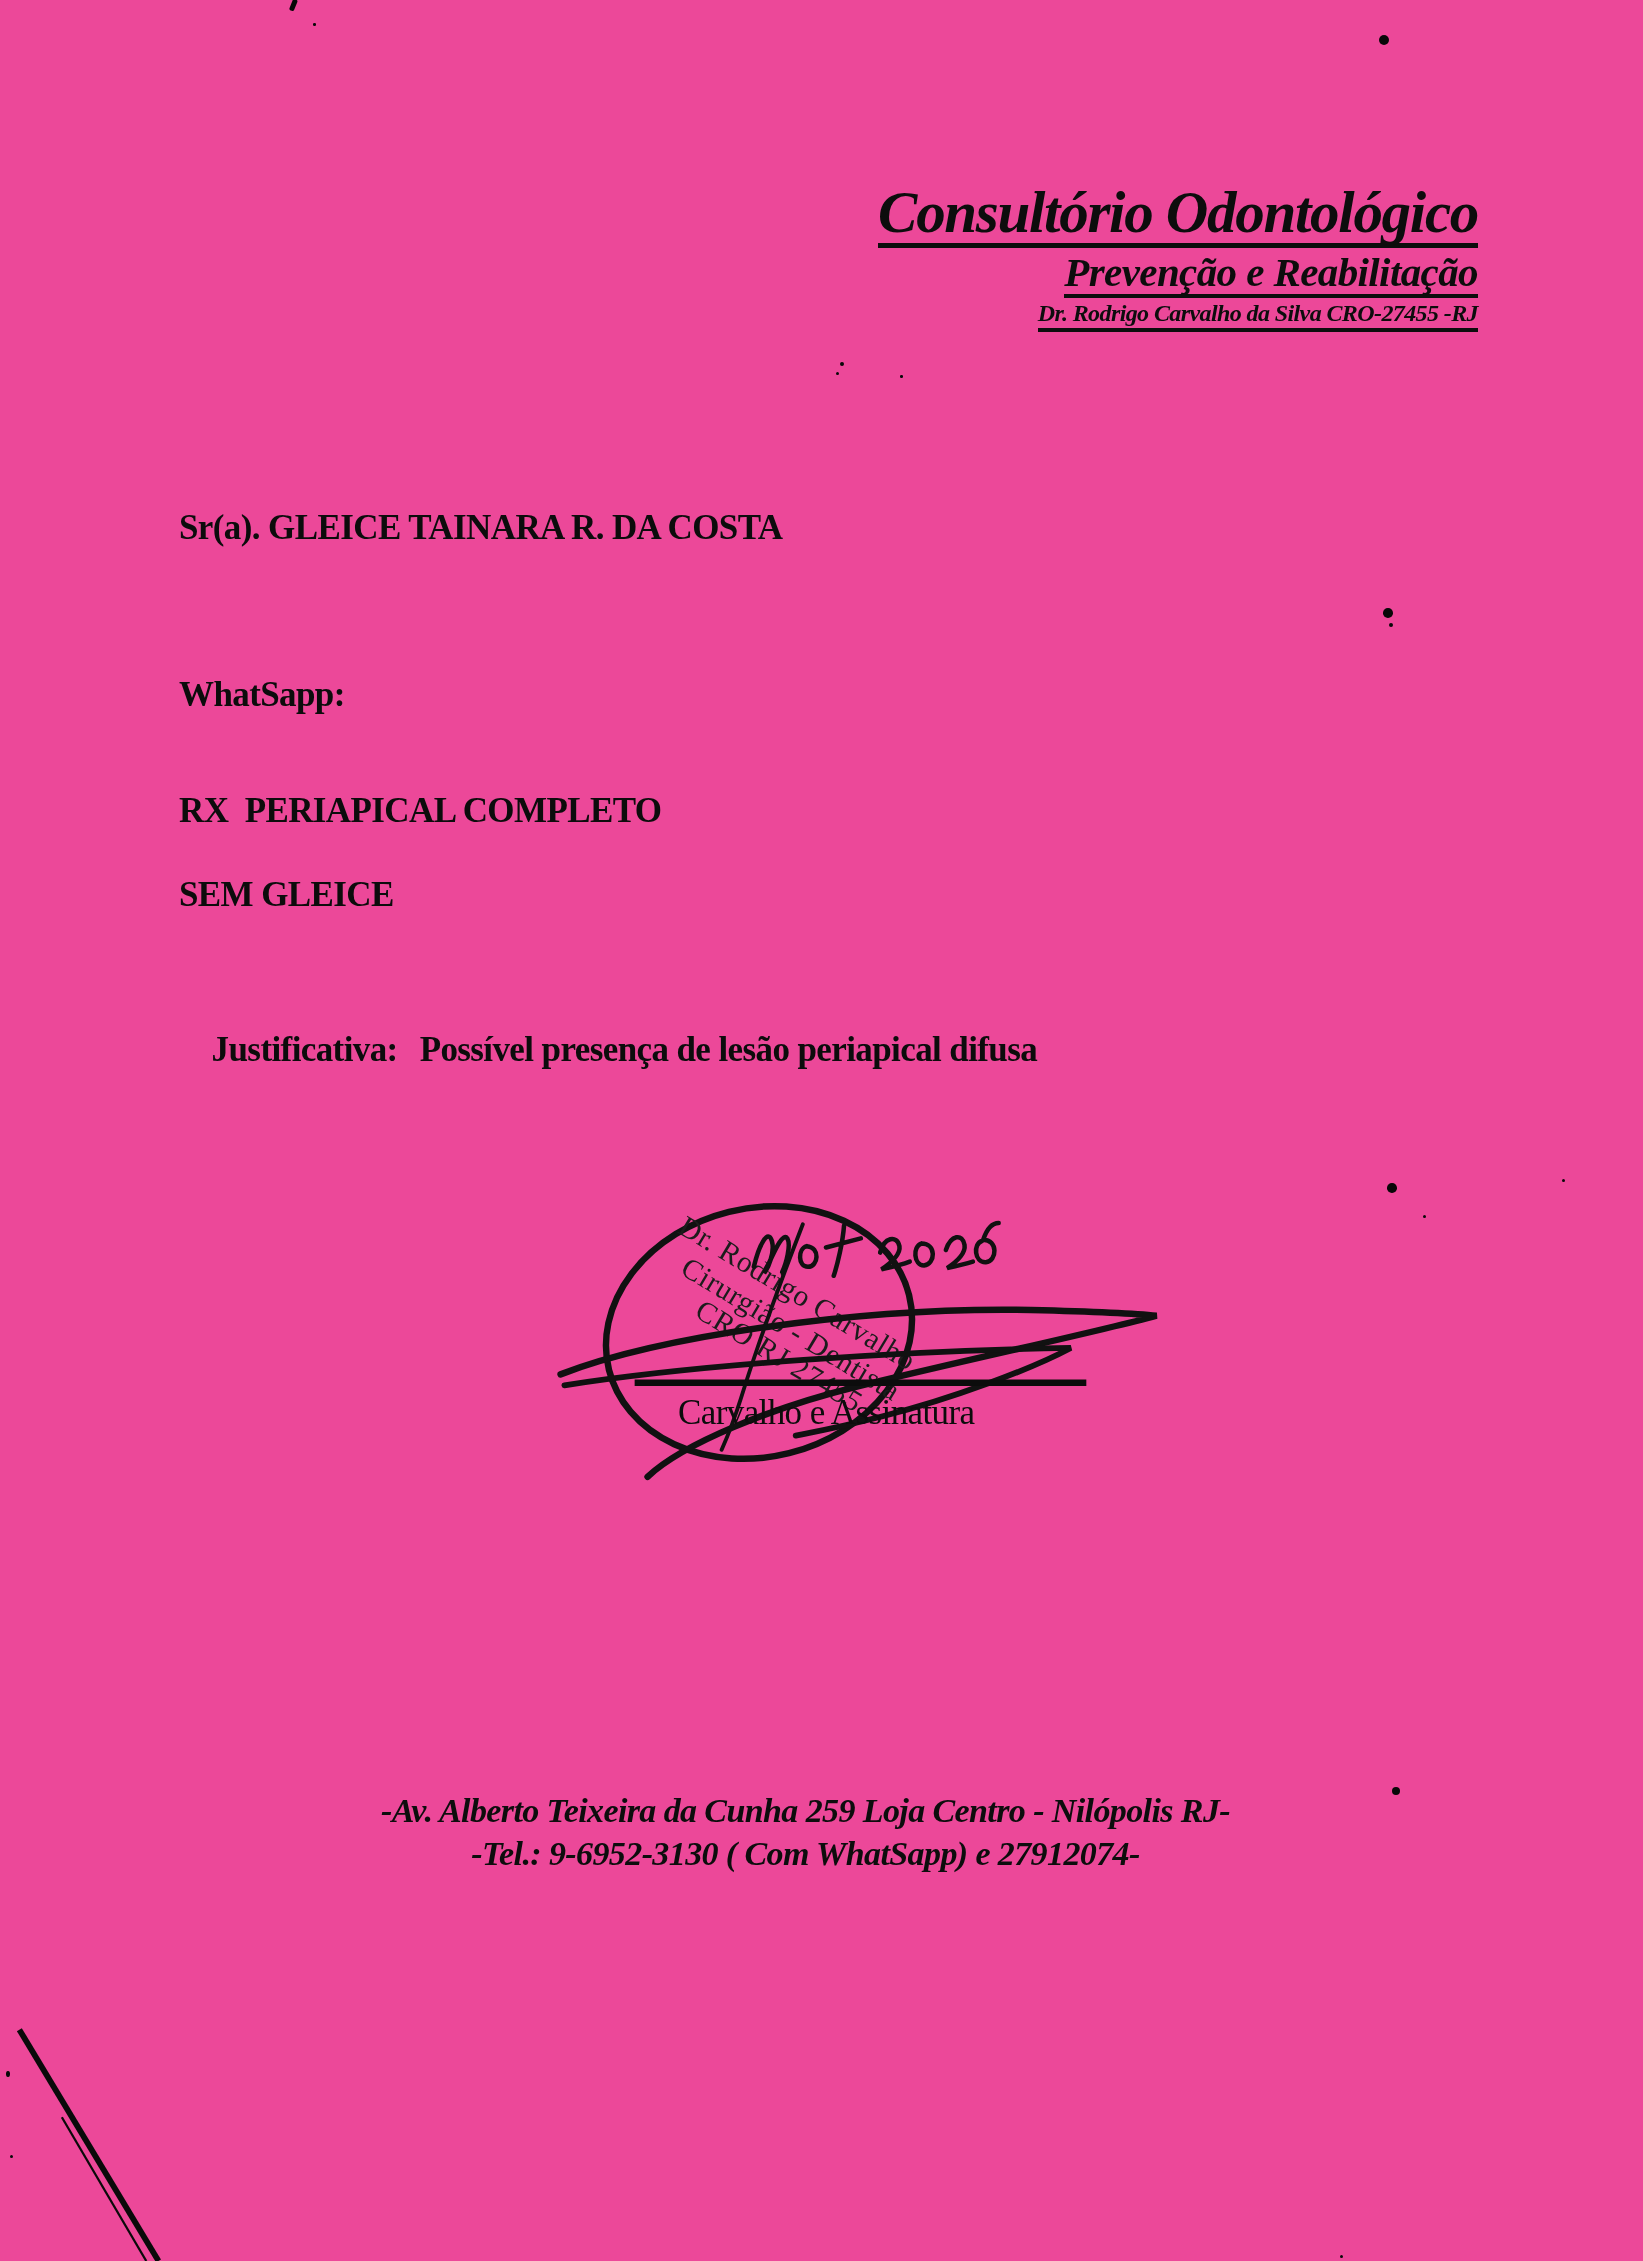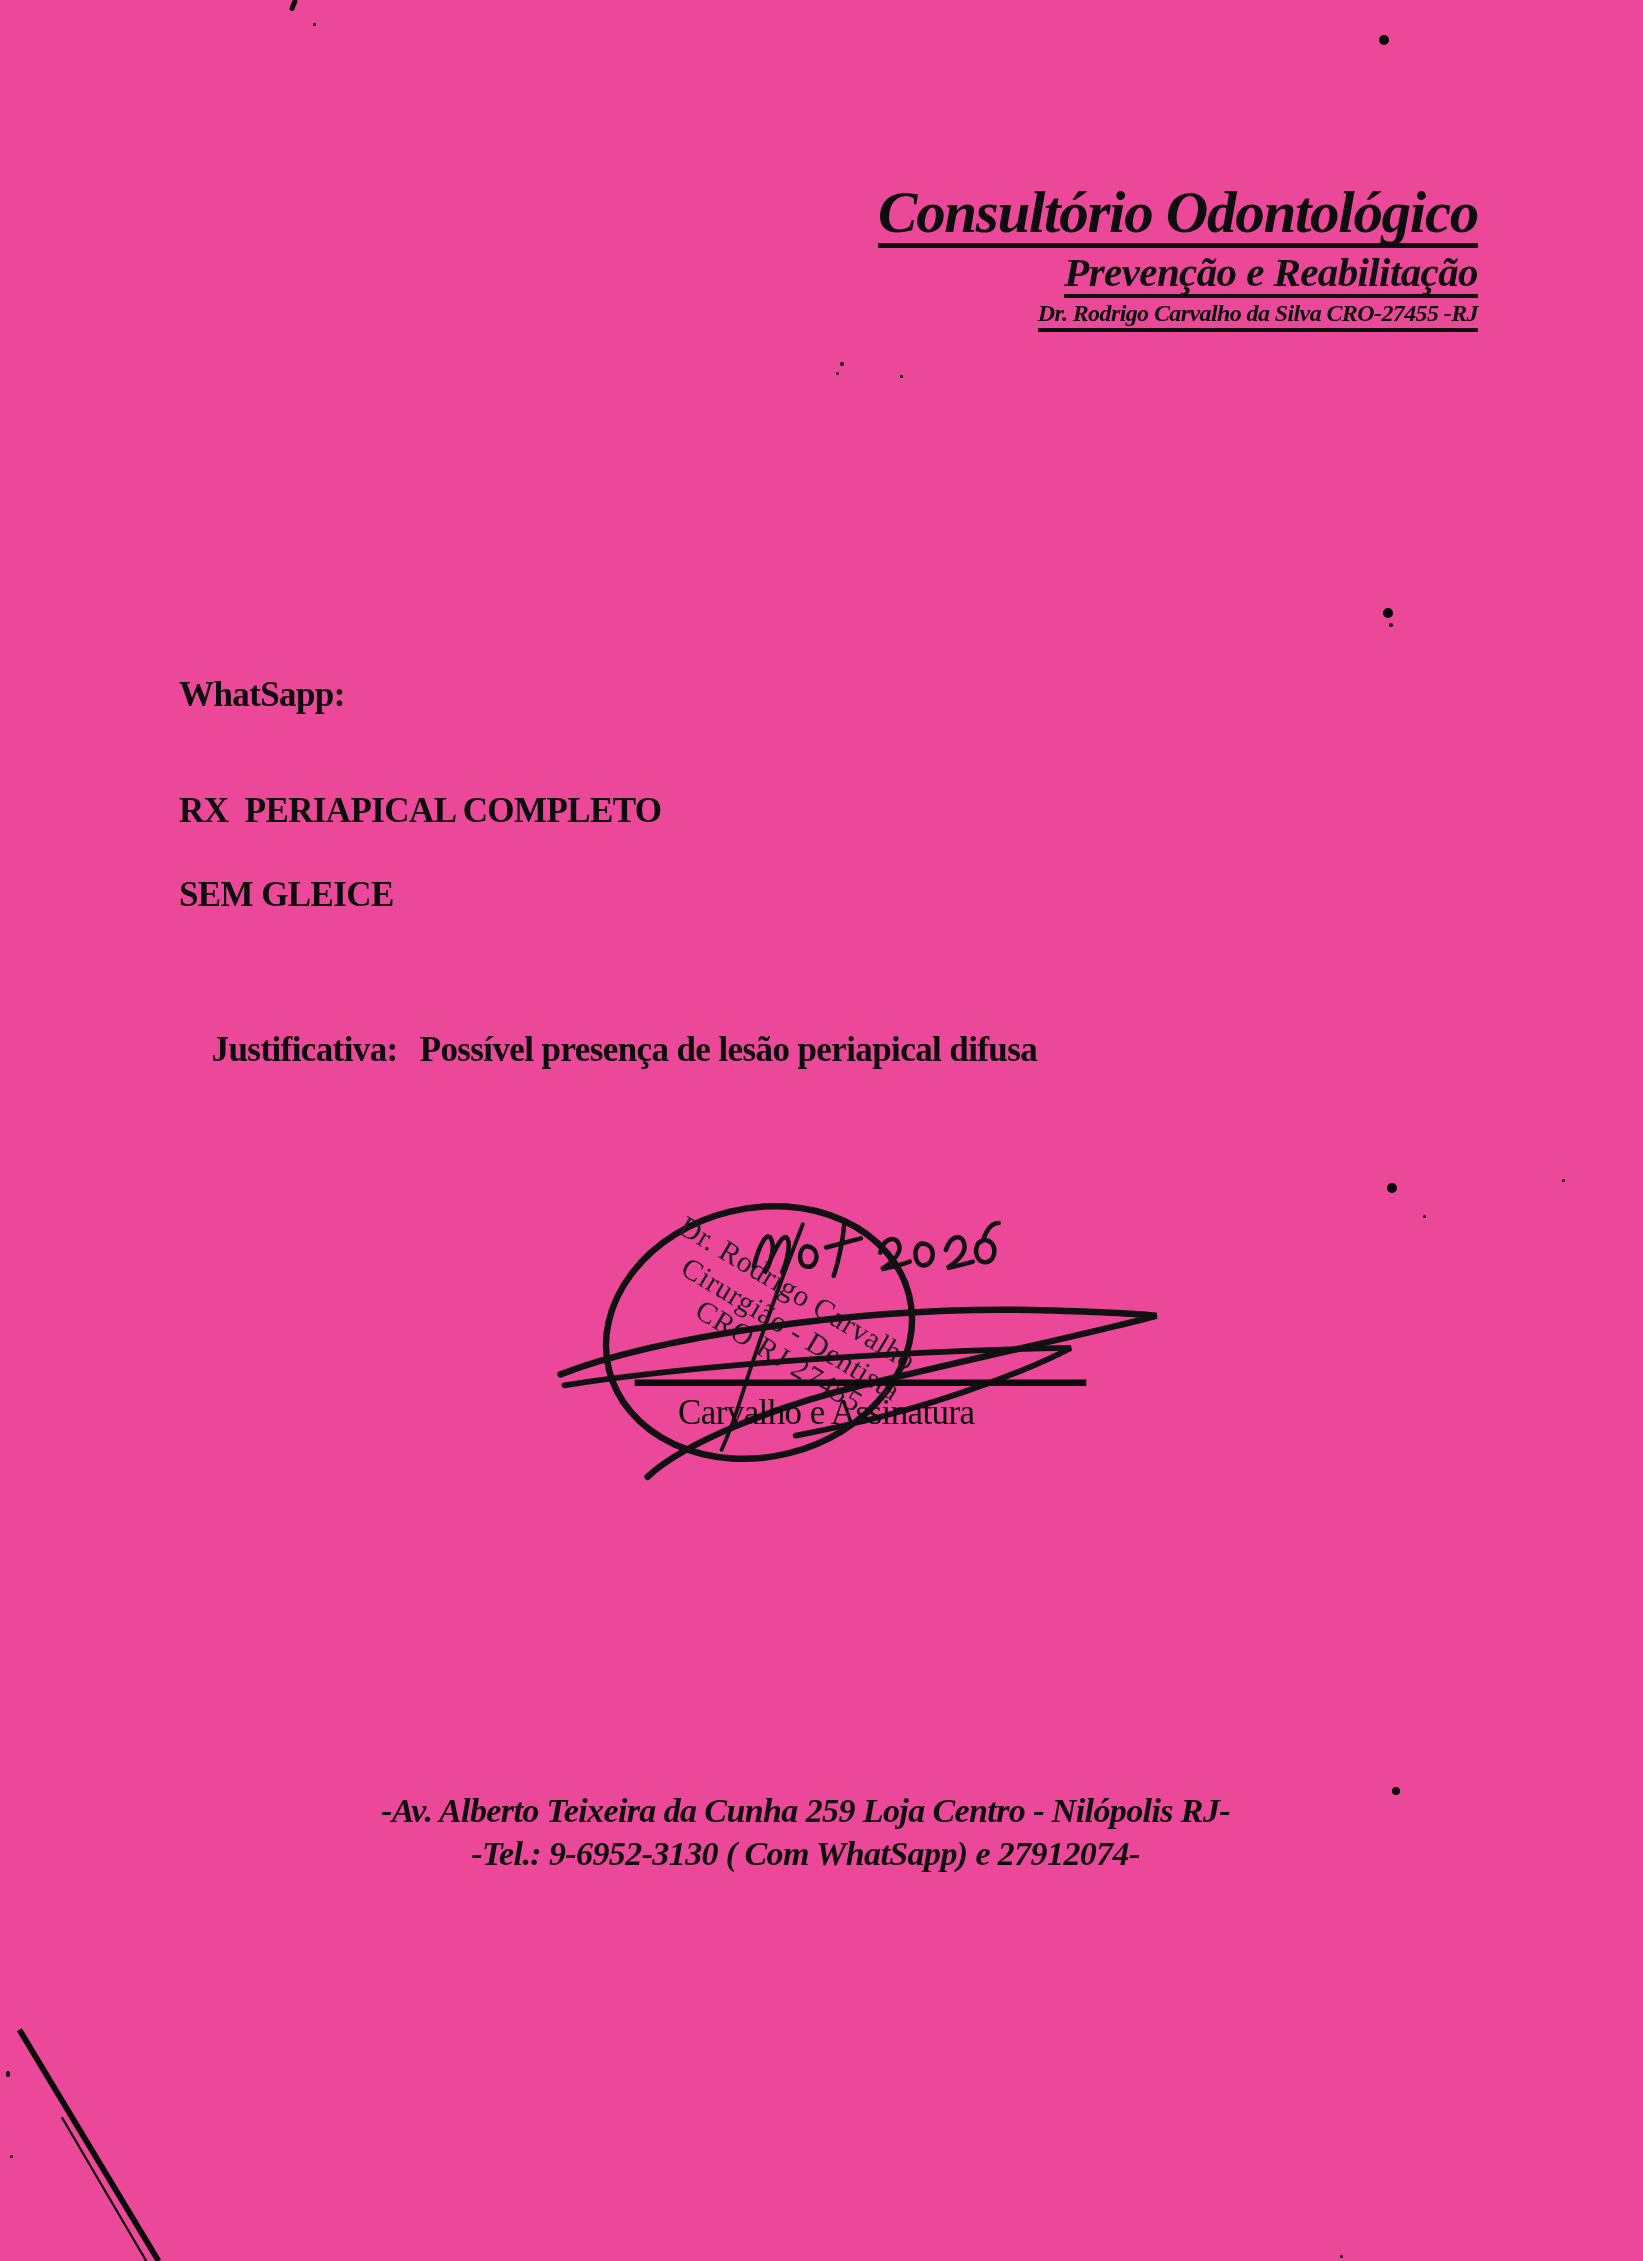--- a/index.html
+++ b/index.html
@@ -78,20 +78,21 @@
 <body>
 
 <div class="page">
 
   <header class="letterhead">
     <div class="lh-line lh-title"><span>Consultório Odontológico</span></div>
     <div class="lh-line lh-sub"><span>Prevenção e Reabilitação</span></div>
     <div class="lh-line lh-doc"><span>Dr. Rodrigo Carvalho da Silva CRO-27455 -RJ</span></div>
   </header>
 
+  <div class="bodyline patient">Sr(a). GLEICE TAINARA R. DA COSTA</div>
   <div class="bodyline solicito">WhatSapp:</div>
   <div class="bodyline rxline">RX  PERIAPICAL COMPLETO</div>
   <div class="bodyline semlaudo">SEM GLEICE</div>
   <div class="bodyline justif">
     <span class="jlabel">Justificativa:</span><span>Possível presença de lesão periapical difusa</span>
   </div>
 
   <svg class="sig-svg" width="1643" height="2261" viewBox="0 0 2550 3509">
 
     <ellipse cx="1178" cy="2068" rx="240" ry="193" fill="none" stroke="#111" stroke-width="10" transform="rotate(-14 1178 2068)"></ellipse>

